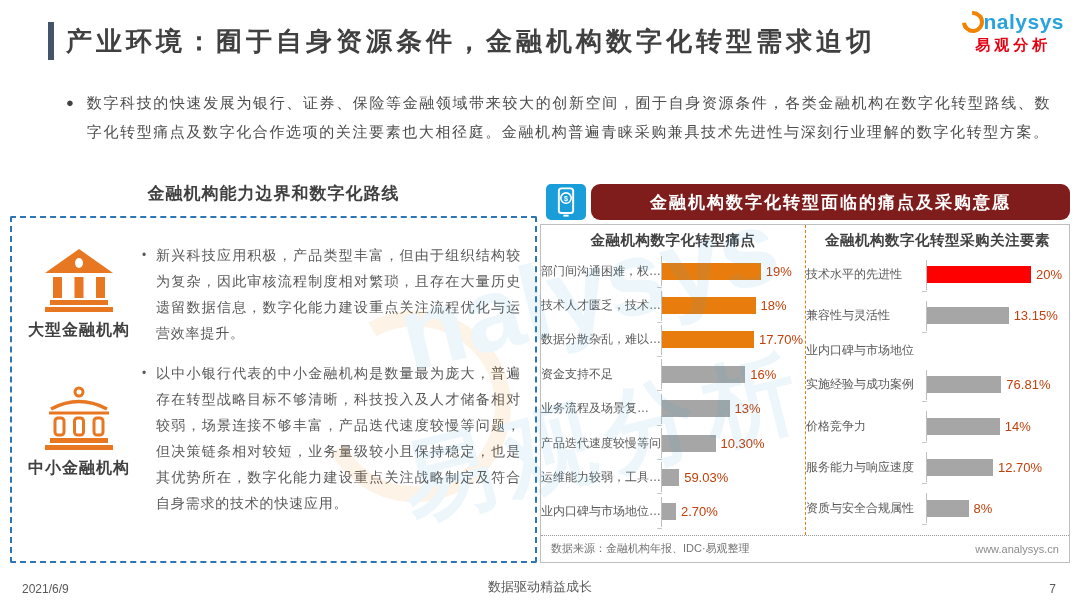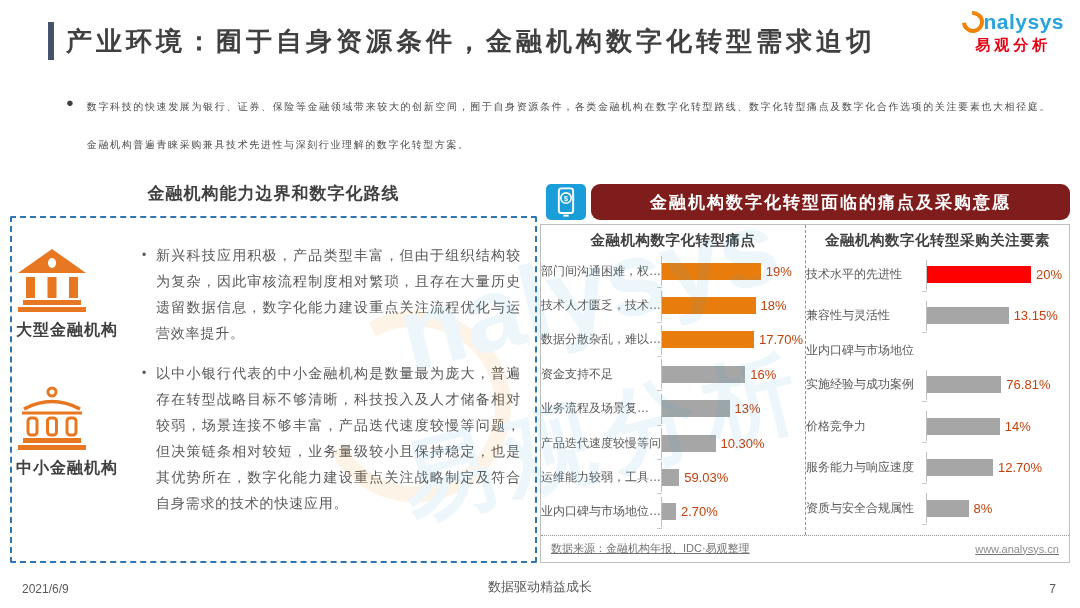--- a/index.html
+++ b/index.html
@@ -13,30 +13,30 @@
   .logo{position:absolute;right:16px;top:10px;text-align:center;}
   .logo-row1{display:flex;align-items:center;justify-content:flex-start;}
   .logo-ring{width:14px;height:14px;border:4px solid #F08300;border-left-color:transparent;
              border-radius:50%;transform:rotate(40deg);display:inline-block;margin-right:-1px;}
   .logo-en{color:#29A3DC;font-size:21px;font-weight:bold;letter-spacing:0.5px;}
   .logo-cn{color:#E60012;font-size:15px;font-weight:bold;letter-spacing:4px;margin-top:2px;}
 
   
   .intro{position:absolute;left:66px;top:88px;width:985px;display:flex;}
   .intro-bullet{font-size:13px;color:#404040;margin-right:13px;line-height:29px;flex:none;}
-  .intro-text{font-size:10px;color:#4d4d4d;line-height:38px;letter-spacing:1.6px;text-align:justify;}
+  .intro-text{font-size:15px;color:#4d4d4d;line-height:29px;letter-spacing:1.6px;text-align:justify;}
 
   
   .lp-title{position:absolute;left:10px;top:182px;width:527px;text-align:center;
             font-weight:bold;font-size:17px;color:#404040;letter-spacing:1px;}
   .lp-box{position:absolute;left:10px;top:216px;width:527px;height:347px;
           border:2px dashed #2E75B6;border-radius:2px;box-sizing:border-box;
           padding:24px 14px 8px 4px;}
   .lp-item{display:flex;margin-bottom:14px;}
-  .lp-icon-col{width:126px;flex:none;padding-top:6px;}
+  .lp-icon-col{width:126px;flex:none;text-align:center;padding-top:6px;}
   .lp-item2 .lp-icon-col{padding-top:26px;}
   .lp-icon{width:72px;height:64px;}
   .lp-label{font-size:16px;font-weight:bold;color:#404040;margin-top:4px;letter-spacing:1px;}
   .lp-text{flex:1;display:flex;font-size:14px;color:#595959;line-height:26px;
            letter-spacing:0.8px;text-align:justify;}
   .lp-text-bullet{margin-right:9px;flex:none;font-size:12px;}
 
   
   .rp-header{position:absolute;left:546px;top:184px;width:524px;height:36px;display:flex;}
   .rp-header-icon{width:40px;height:36px;background:#1A9ED9;border-radius:5px;margin-right:5px;
@@ -54,21 +54,21 @@
               padding:2px 2px 6px 0;min-height:0;}
   .chart-row{display:flex;align-items:center;}
   .row-label{width:120px;flex:none;text-align:left;font-size:12px;color:#595959;
              padding-right:6px;box-sizing:border-box;white-space:nowrap;overflow:hidden;}
   .row-track{flex:1;align-self:stretch;display:flex;align-items:center;
              border-left:1px solid #BFBFBF;position:relative;min-height:30px;}
   .row-track::after{content:"";position:absolute;left:-5px;bottom:-2px;width:5px;height:1px;background:#C9C9C9;}
   .row-bar{height:17px;flex:none;}
   .row-value{font-size:13px;color:#c2410c;margin-left:5px;white-space:nowrap;}
   .rp-footer{border-top:1px dotted #999;display:flex;justify-content:space-between;align-items:center;
-             padding:5px 10px 6px;font-size:11px;color:#737373;flex:none;text-decoration:underline;}
+             padding:5px 10px 6px;font-size:11px;color:#737373;flex:none;}
   .rp-site{color:#8c8c8c;}
 
   
   .pf-date{position:absolute;left:22px;bottom:12px;font-size:12px;color:#595959;text-align:center;}
   .pf-center{position:absolute;left:0;right:0;bottom:12px;text-align:center;font-size:13px;color:#595959;}
   .pf-num{position:absolute;right:24px;bottom:12px;font-size:12px;color:#595959;}
 
   
   .watermark{position:absolute;left:290px;top:225px;width:580px;height:330px;opacity:0.09;
              transform:rotate(-14deg);pointer-events:none;z-index:40;}

